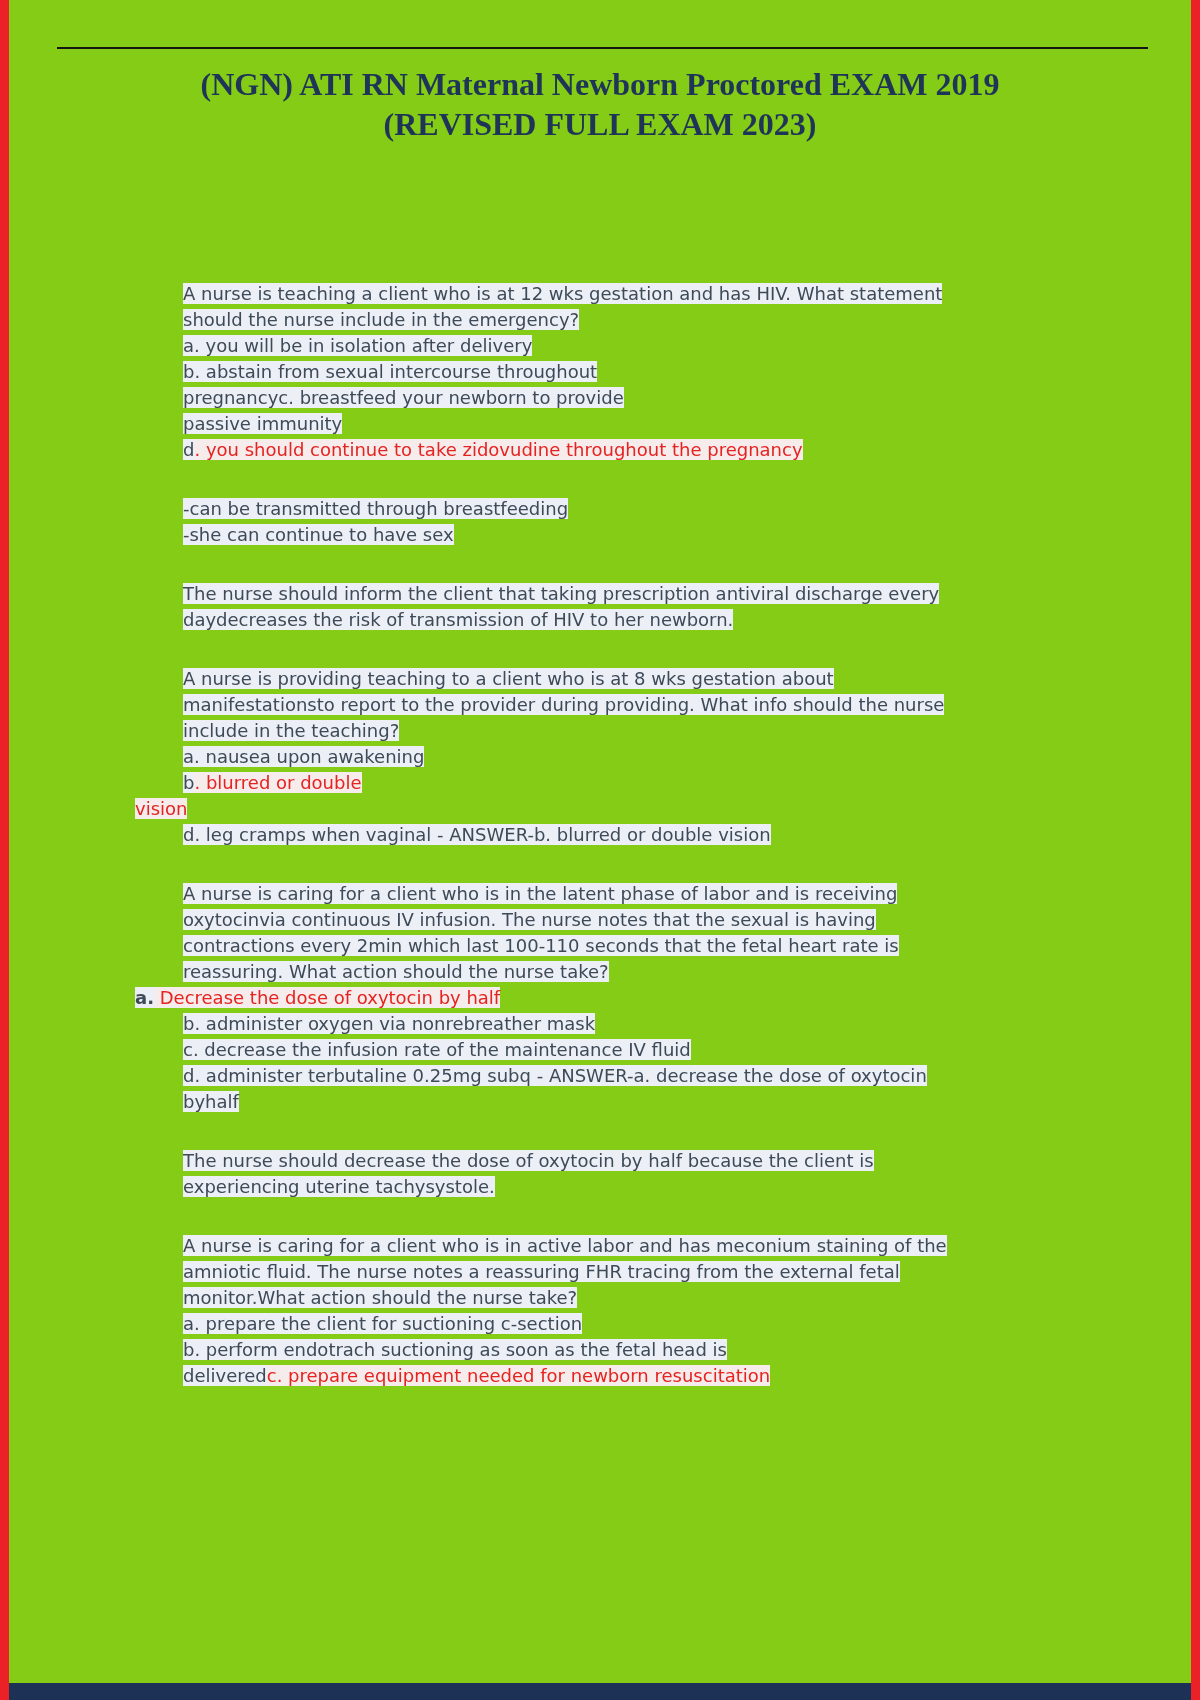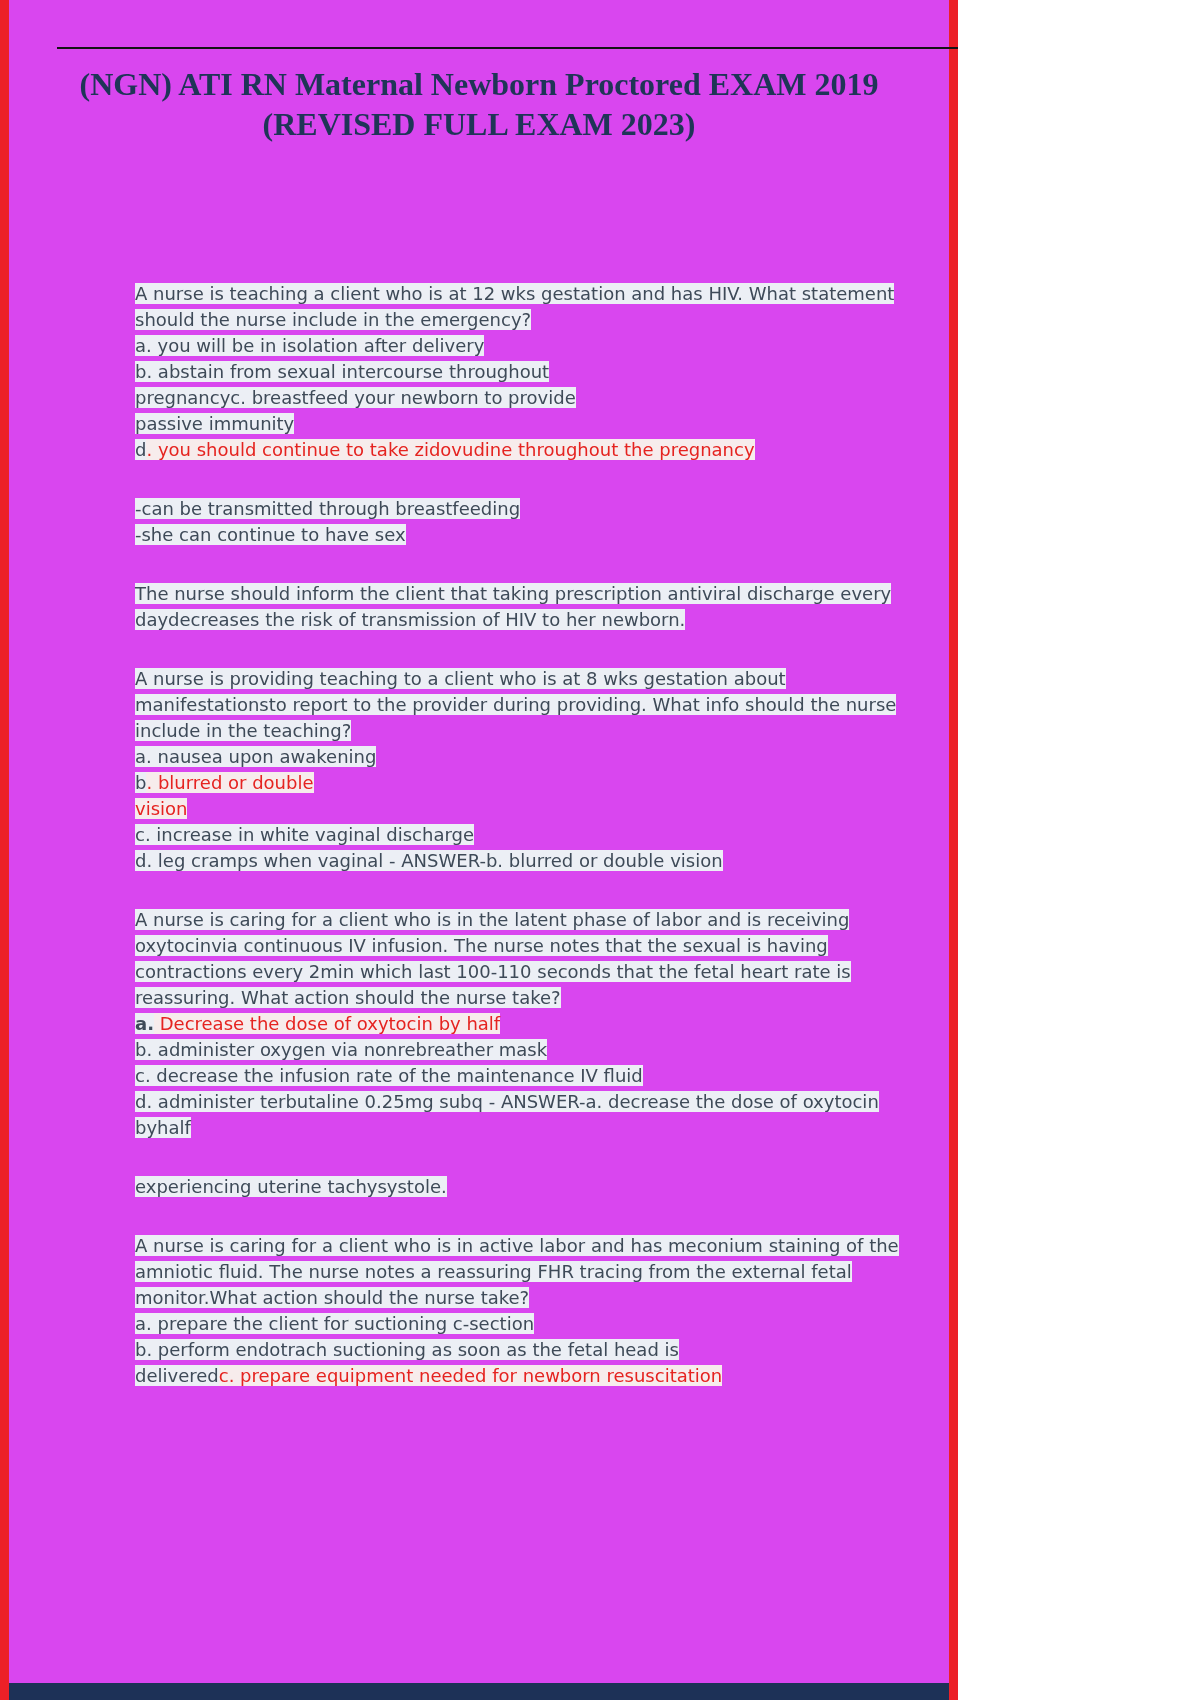--- a/index.html
+++ b/index.html
@@ -2,23 +2,23 @@
 <html style="--edge-red: #ec2027; --footer-navy: #1d3157; --title-navy: #1f3557; --body-text: #3e4a58; --highlight: #eceff5; --answer-red: #e52320; --answer-highlight: #f7ecec; --rule-black: #141414;"><head>
 <meta charset="utf-8">
 <style>
   html, body {
     margin: 0;
     padding: 0;
     background: #ffffff;
   }
   .page {
     position: relative;
-    width: 958px;
+    width: 1200px;
     height: 1700px;
-    background: #d946ef;
+    background: #84cc16;
     overflow: hidden;
     font-family: "DejaVu Sans", sans-serif;
   }
   .edge-bar {
     position: absolute;
     top: 0;
     width: 9px;
     height: 1700px;
     background: var(--edge-red, #ec2027);
   }
@@ -53,20 +53,21 @@
     width: 940px;
     font-size: 18px;
     line-height: 26px;
     color: var(--body-text, #3e4a58);
   }
   .block { margin: 0 0 33px 0; }
   .block:last-child { margin-bottom: 0; }
   .line { display: block; }
   .seg-n {
     background: var(--highlight, #eceff5);
+    margin-left: 48px;
   }
   .seg-b {
     font-weight: bold;
     background: var(--highlight, #eceff5);
   }
   .seg-r {
     color: var(--answer-red, #e52320);
     font-weight: normal;
     background: var(--answer-highlight, #f7ecec);
   }
@@ -108,35 +109,35 @@
         <span class="line"><span class="seg seg-n">The nurse should inform the client that taking prescription antiviral discharge every</span></span>
         <span class="line"><span class="seg seg-n">daydecreases the risk of transmission of HIV to her newborn.</span></span>
       </p>
       <p class="block">
         <span class="line"><span class="seg seg-n">A nurse is providing teaching to a client who is at 8 wks gestation about</span></span>
         <span class="line"><span class="seg seg-n">manifestationsto report to the provider during providing. What info should the nurse</span></span>
         <span class="line"><span class="seg seg-n">include in the teaching?</span></span>
         <span class="line"><span class="seg seg-n">a. nausea upon awakening</span></span>
         <span class="line"><span class="seg seg-n">b</span><span class="seg seg-r">. blurred or double</span></span>
         <span class="line"><span class="seg seg-r">vision</span></span>
-        <span class="line"><span class="seg seg-n">c. increase in white vaginal discharge</span></span>
         <span class="line"><span class="seg seg-n">d. leg cramps when vaginal - ANSWER-b. blurred or double vision</span></span>
       </p>
       <p class="block">
         <span class="line"><span class="seg seg-n">A nurse is caring for a client who is in the latent phase of labor and is receiving</span></span>
         <span class="line"><span class="seg seg-n">oxytocinvia continuous IV infusion. The nurse notes that the sexual is having</span></span>
         <span class="line"><span class="seg seg-n">contractions every 2min which last 100-110 seconds that the fetal heart rate is</span></span>
         <span class="line"><span class="seg seg-n">reassuring. What action should the nurse take?</span></span>
         <span class="line"><span class="seg seg-b">a.</span><span class="seg seg-r"> Decrease the dose of oxytocin by half</span></span>
         <span class="line"><span class="seg seg-n">b. administer oxygen via nonrebreather mask</span></span>
         <span class="line"><span class="seg seg-n">c. decrease the infusion rate of the maintenance IV fluid</span></span>
         <span class="line"><span class="seg seg-n">d. administer terbutaline 0.25mg subq - ANSWER-a. decrease the dose of oxytocin</span></span>
         <span class="line"><span class="seg seg-n">byhalf</span></span>
       </p>
       <p class="block">
+        <span class="line"><span class="seg seg-n">The nurse should decrease the dose of oxytocin by half because the client is</span></span>
         <span class="line"><span class="seg seg-n">experiencing uterine tachysystole.</span></span>
       </p>
       <p class="block">
         <span class="line"><span class="seg seg-n">A nurse is caring for a client who is in active labor and has meconium staining of the</span></span>
         <span class="line"><span class="seg seg-n">amniotic fluid. The nurse notes a reassuring FHR tracing from the external fetal</span></span>
         <span class="line"><span class="seg seg-n">monitor.What action should the nurse take?</span></span>
         <span class="line"><span class="seg seg-n">a. prepare the client for suctioning c-section</span></span>
         <span class="line"><span class="seg seg-n">b. perform endotrach suctioning as soon as the fetal head is</span></span>
         <span class="line"><span class="seg seg-n">delivered</span><span class="seg seg-r">c. prepare equipment needed for newborn resuscitation</span></span>
       </p>

